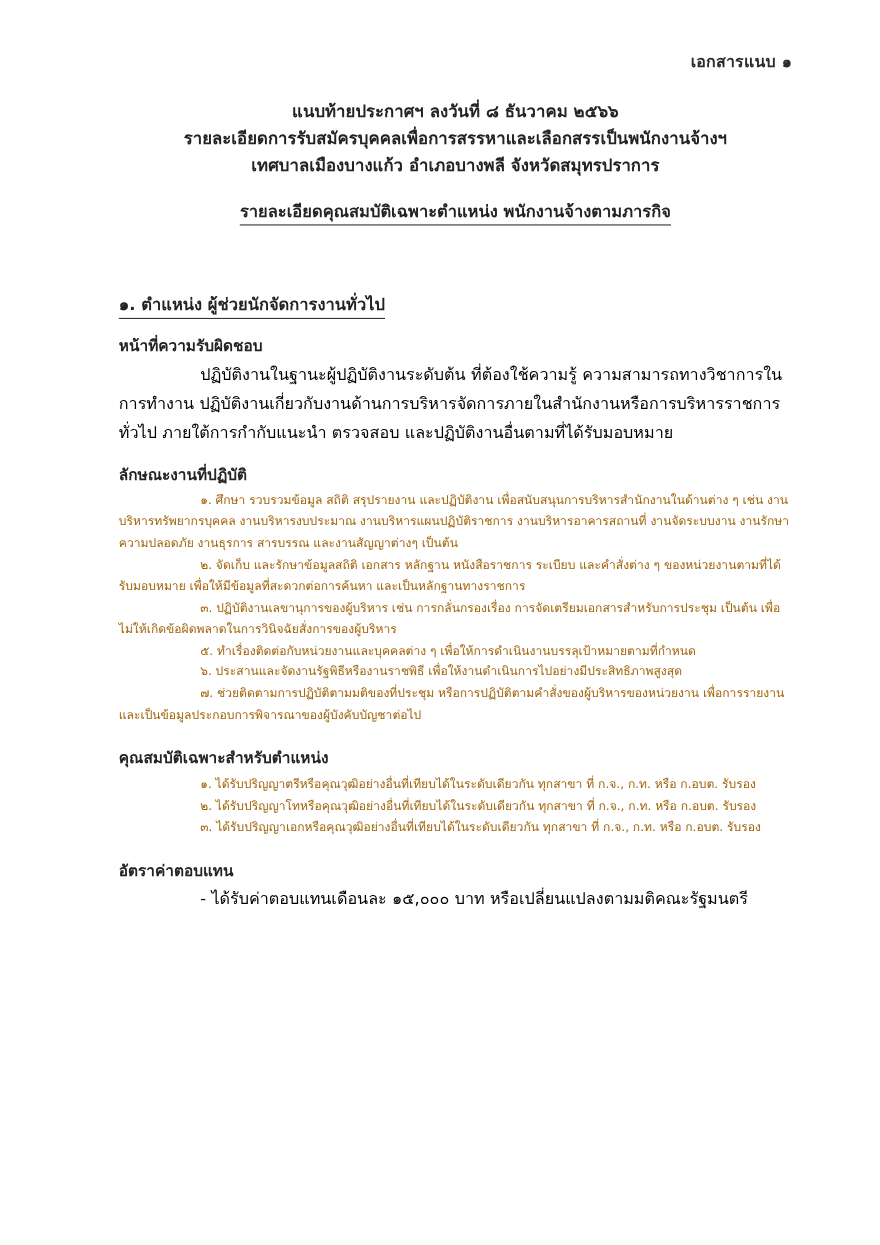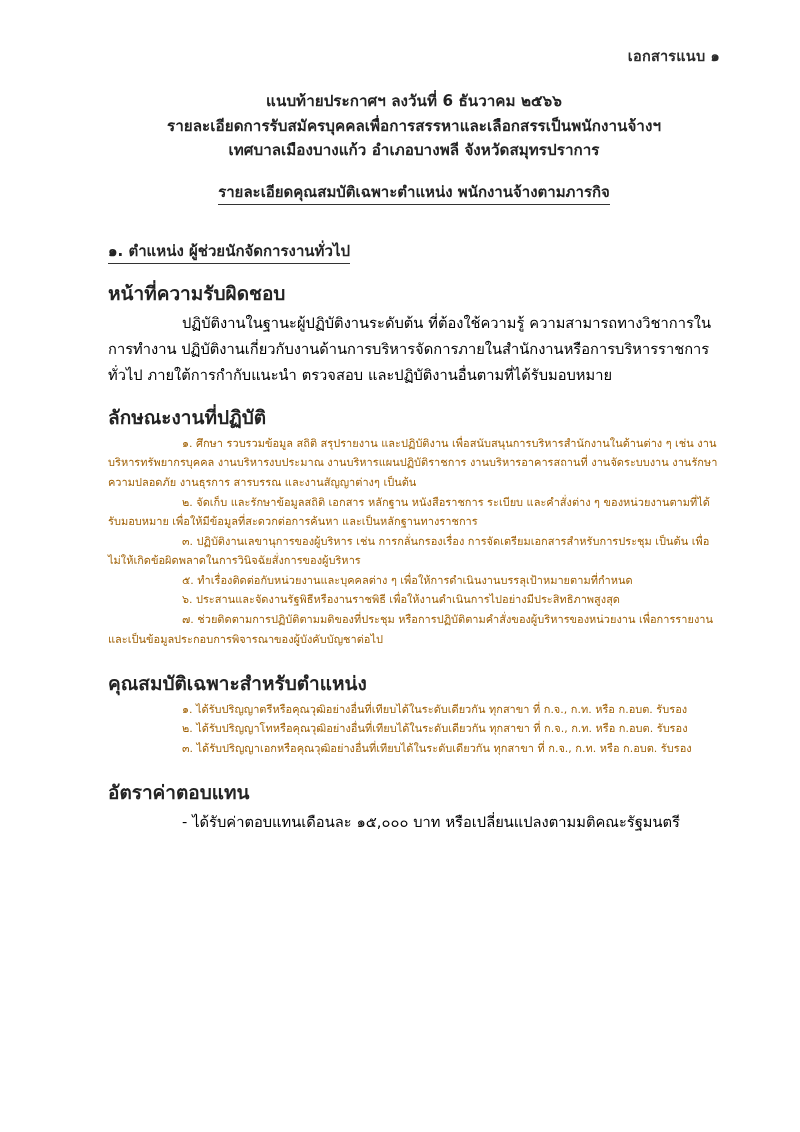--- a/index.html
+++ b/index.html
@@ -65,23 +65,24 @@
   .pos-heading-wrap {
     margin-top: 34px;
   }
   .pos-heading {
     display: inline-block;
     font-size: 15px;
     font-weight: 700;
     color: #232323;
     border-bottom: 1.2px solid #333;
     padding-bottom: 0px;
+    margin-top: 26px;
   }
   .sec-heading {
-    font-size: 19px;
+    font-size: 14px;
     font-weight: 700;
     color: #232323;
     margin-top: 15px;
     margin-bottom: 2px;
     line-height: 1.5;
   }
   .sec-heading.tight {
     margin-top: 20px;
   }
 
@@ -116,21 +117,21 @@
 </style>
 </head>
 <body>
 
 <div class="page">
   <div class="content">
 
     <div class="doc-marker">เอกสารแนบ ๑</div>
 
     <div class="title-block">
-      <div class="title-line">แนบท้ายประกาศฯ ลงวันที่ 6 ธันวาคม ๒๕๖๖</div>
+      <div class="title-line">แนบท้ายประกาศฯ ลงวันที่ ๘ ธันวาคม ๒๕๖๖</div>
       <div class="title-line">รายละเอียดการรับสมัครบุคคลเพื่อการสรรหาและเลือกสรรเป็นพนักงานจ้างฯ</div>
       <div class="title-line">เทศบาลเมืองบางแก้ว อำเภอบางพลี จังหวัดสมุทรปราการ</div>
     </div>
 
     <div class="subtitle-wrap">
       <span class="subtitle">รายละเอียดคุณสมบัติเฉพาะตำแหน่ง พนักงานจ้างตามภารกิจ</span>
     </div>
 
     <div class="pos-heading-wrap">
       <span class="pos-heading">๑. ตำแหน่ง ผู้ช่วยนักจัดการงานทั่วไป</span>

